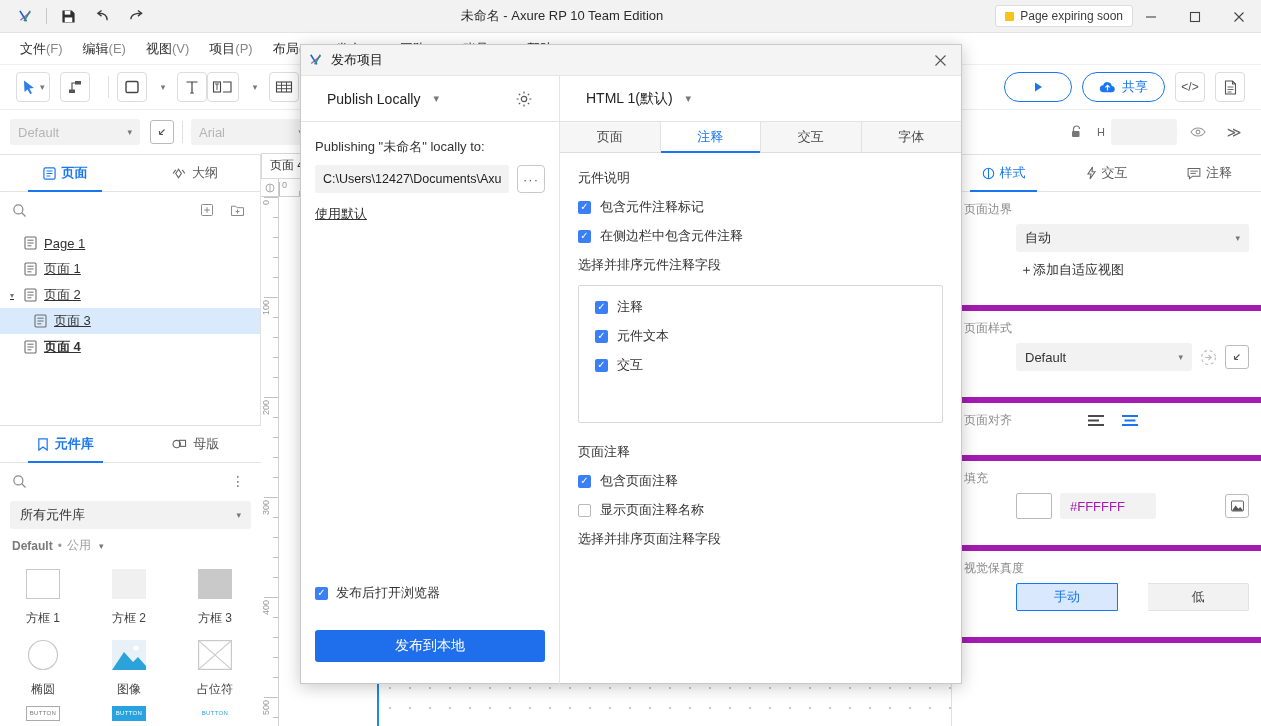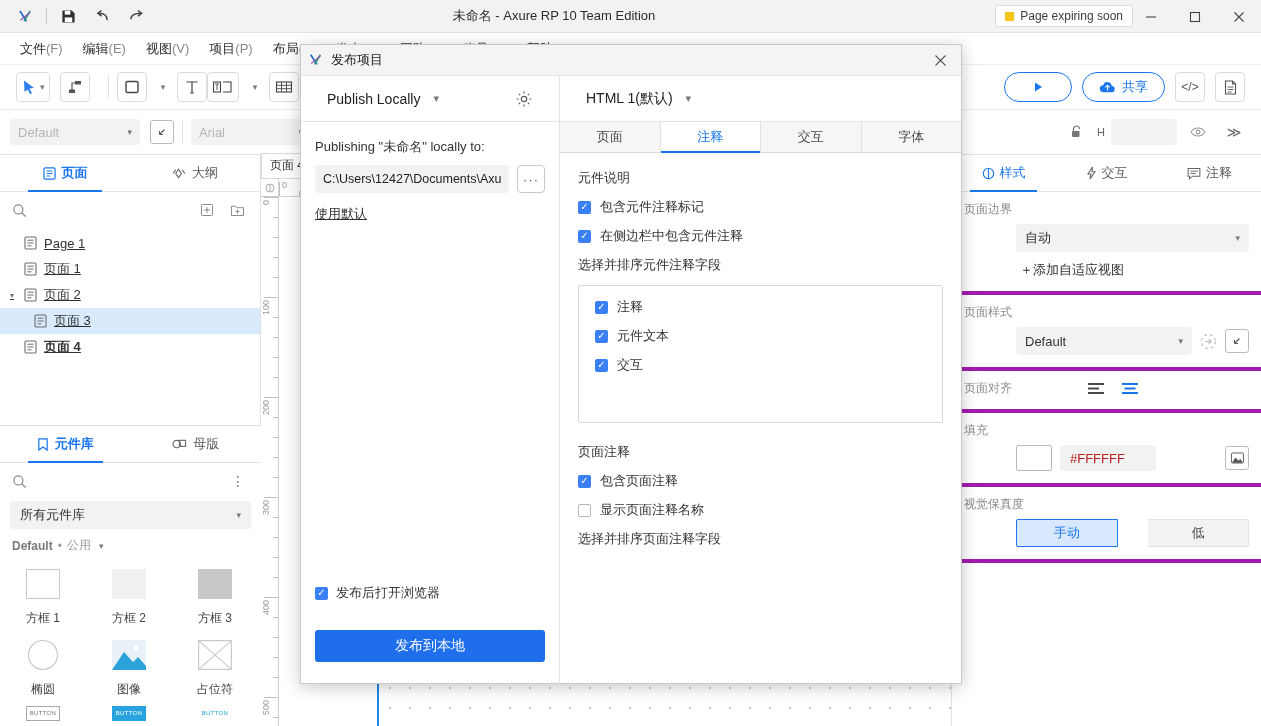--- a/index.html
+++ b/index.html
@@ -17,21 +17,21 @@
     background: #f2f2f2; display: flex; align-items: center;
     border-bottom: 1px solid #e3e3e3;
   }
   .tb-left { display: flex; align-items: center; gap: 0px; padding-left: 8px; }
   .tb-btn {
     width: 34px; height: 26px; display: flex; align-items: center; justify-content: center;
     color: #3f3f3f; font-size: 15px; border-radius: 3px;
   }
   .tb-sep { width: 1px; height: 16px; background: #c8c8c8; margin: 0 4px; }
   .tb-title {
-    position: absolute; left: 0; width: 1108px; text-align: center;
+    position: absolute; left: 8px; width: 1108px; text-align: center;
     font-size: 13px; color: #2b2b2b; pointer-events: none;
   }
   .trial {
     position: absolute; right: 128px; top: 5px; height: 22px;
     background: #fff; border: 1px solid #dcdcdc; border-radius: 3px;
     display: flex; align-items: center; gap: 6px; padding: 0 9px;
     font-size: 12px; color: #3c3c3c;
   }
   .trial .dot { width: 9px; height: 9px; background: #f5c518; border-radius: 1px; }
   .wc { position: absolute; top: 0; height: 33px; width: 44px;
@@ -167,31 +167,31 @@
   
   .right-panel {
     position: absolute; top: 155px; left: 951px; width: 310px; height: 571px;
     background: #fff; border-left: 1px solid #e0e0e0;
   }
   .rtabs { display: flex; height: 37px; border-bottom: 1px solid #e3e3e3; }
   .rtab { flex: 1; display: flex; align-items: center; justify-content: center; gap: 5px;
           font-size: 13px; color: #5a5a5a; position: relative; }
   .rtab.active { color: #1976f0; }
   .rtab.active::after { content: ""; position: absolute; left: 18px; right: 18px; bottom: -1px; height: 2px; background: #1976f0; }
-  .rsec { border-bottom: 4px solid #a21caf; padding: 9px 12px 12px 12px; }
+  .rsec { border-bottom: 6px solid #a21caf; padding: 9px 12px 26px 12px; }
   .rsec-title { font-size: 12px; color: #8c8c8c; margin-bottom: 6px; }
   .rrow { display: flex; align-items: center; gap: 8px; }
   .rsel {
     height: 28px; background: #f2f2f2; border-radius: 3px; display: flex; align-items: center;
     justify-content: space-between; padding: 0 9px; font-size: 13px; color: #333; flex: 1;
   }
   .link-blue { font-size: 13px; color: #333; margin-top: 9px; display: inline-block; }
   .align-icons { display: flex; gap: 16px; justify-content: center; flex: 1; }
   .swatch { width: 36px; height: 26px; border: 1px solid #b9b9b9; background: #fff; border-radius: 2px; }
-  .hexbox { height: 26px; background: #f2f2f2; border-radius: 3px; display: flex; align-items: center; padding: 0 10px; font-size: 13px; color: #b91c1c; min-width: 96px; }
+  .hexbox { height: 26px; background: #f2f2f2; border-radius: 3px; display: flex; align-items: center; padding: 0 10px; font-size: 13px; color: #a21caf; min-width: 96px; }
   .seg { display: flex; flex: 1; gap: 30px; }
   .seg > div { flex: 1; height: 28px; display: flex; align-items: center; justify-content: center; font-size: 13px; }
   .seg .on { background: #d9e8fd; border: 1px solid #1976f0; color: #1976f0; border-radius: 2px 0 0 2px; }
   .seg .off { background: #f2f2f2; color: #444; border: 1px solid #e2e2e2; border-left: none; border-radius: 0 2px 2px 0; }
 
   
   .dialog {
     position: absolute; left: 300px; top: 44px; width: 662px; height: 640px;
     background: #fff; border: 1px solid #c9c9c9; box-shadow: 0 3px 16px rgba(0,0,0,.22); z-index: 50;
   }

